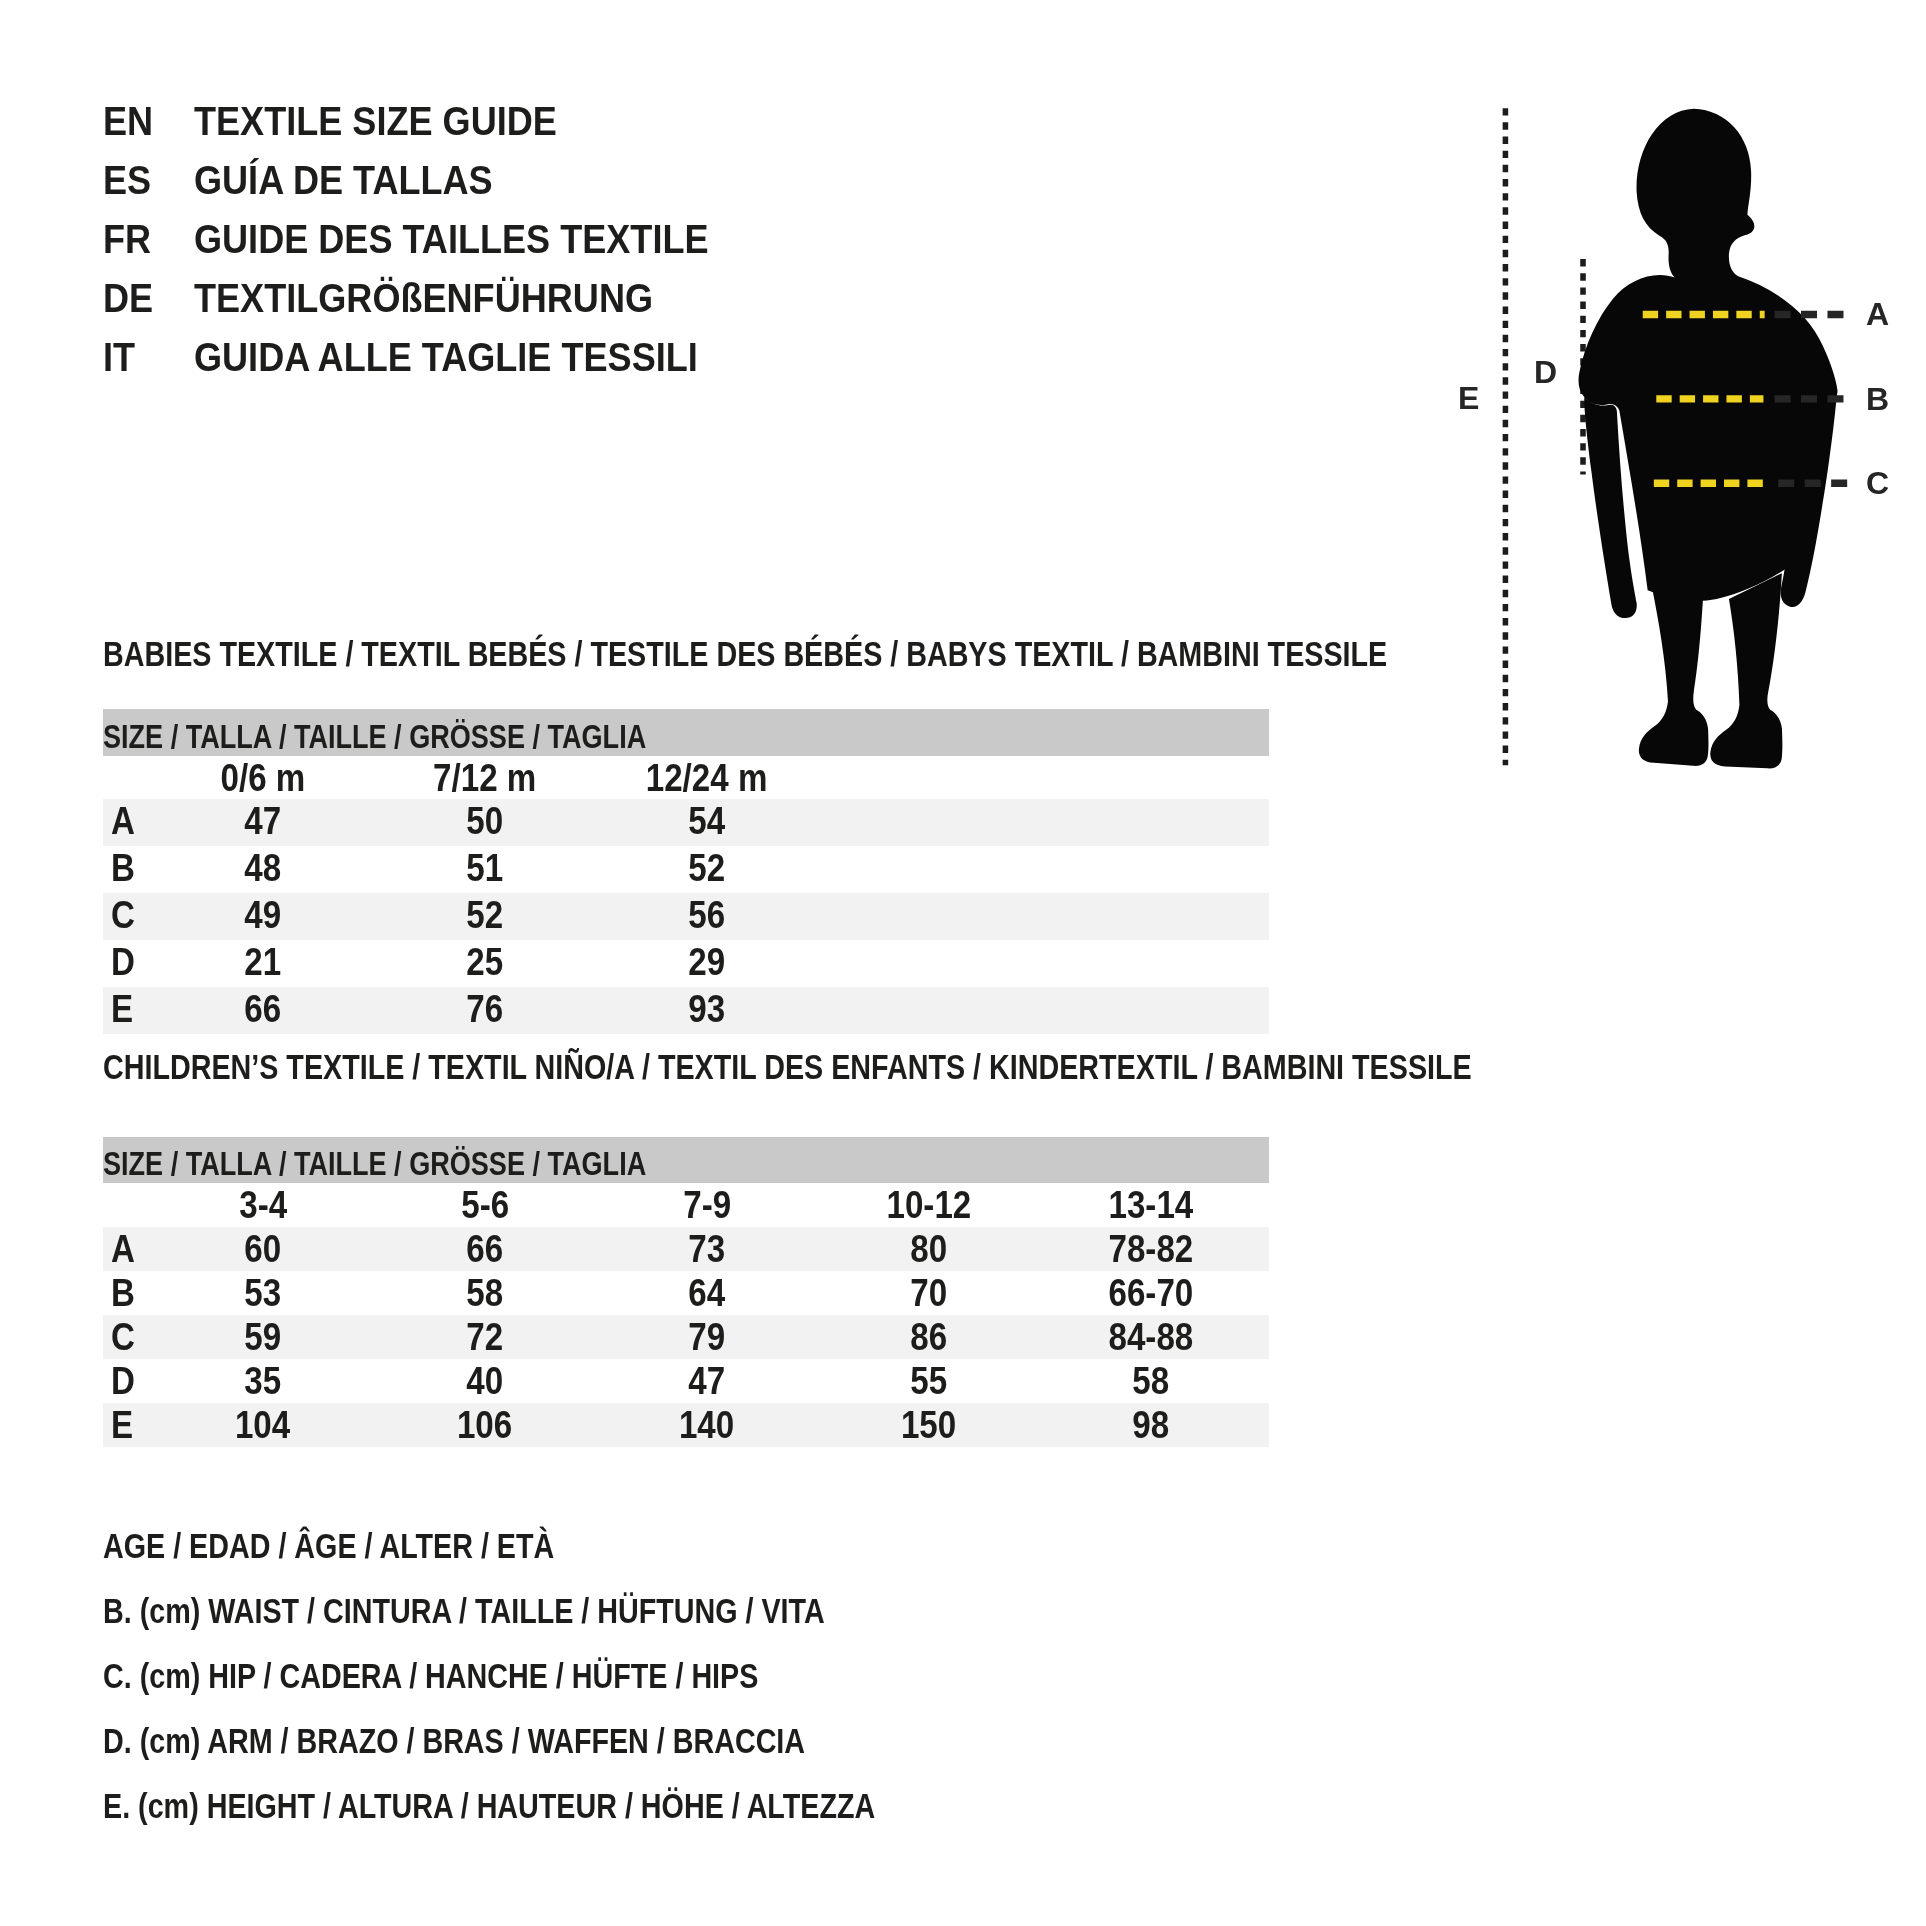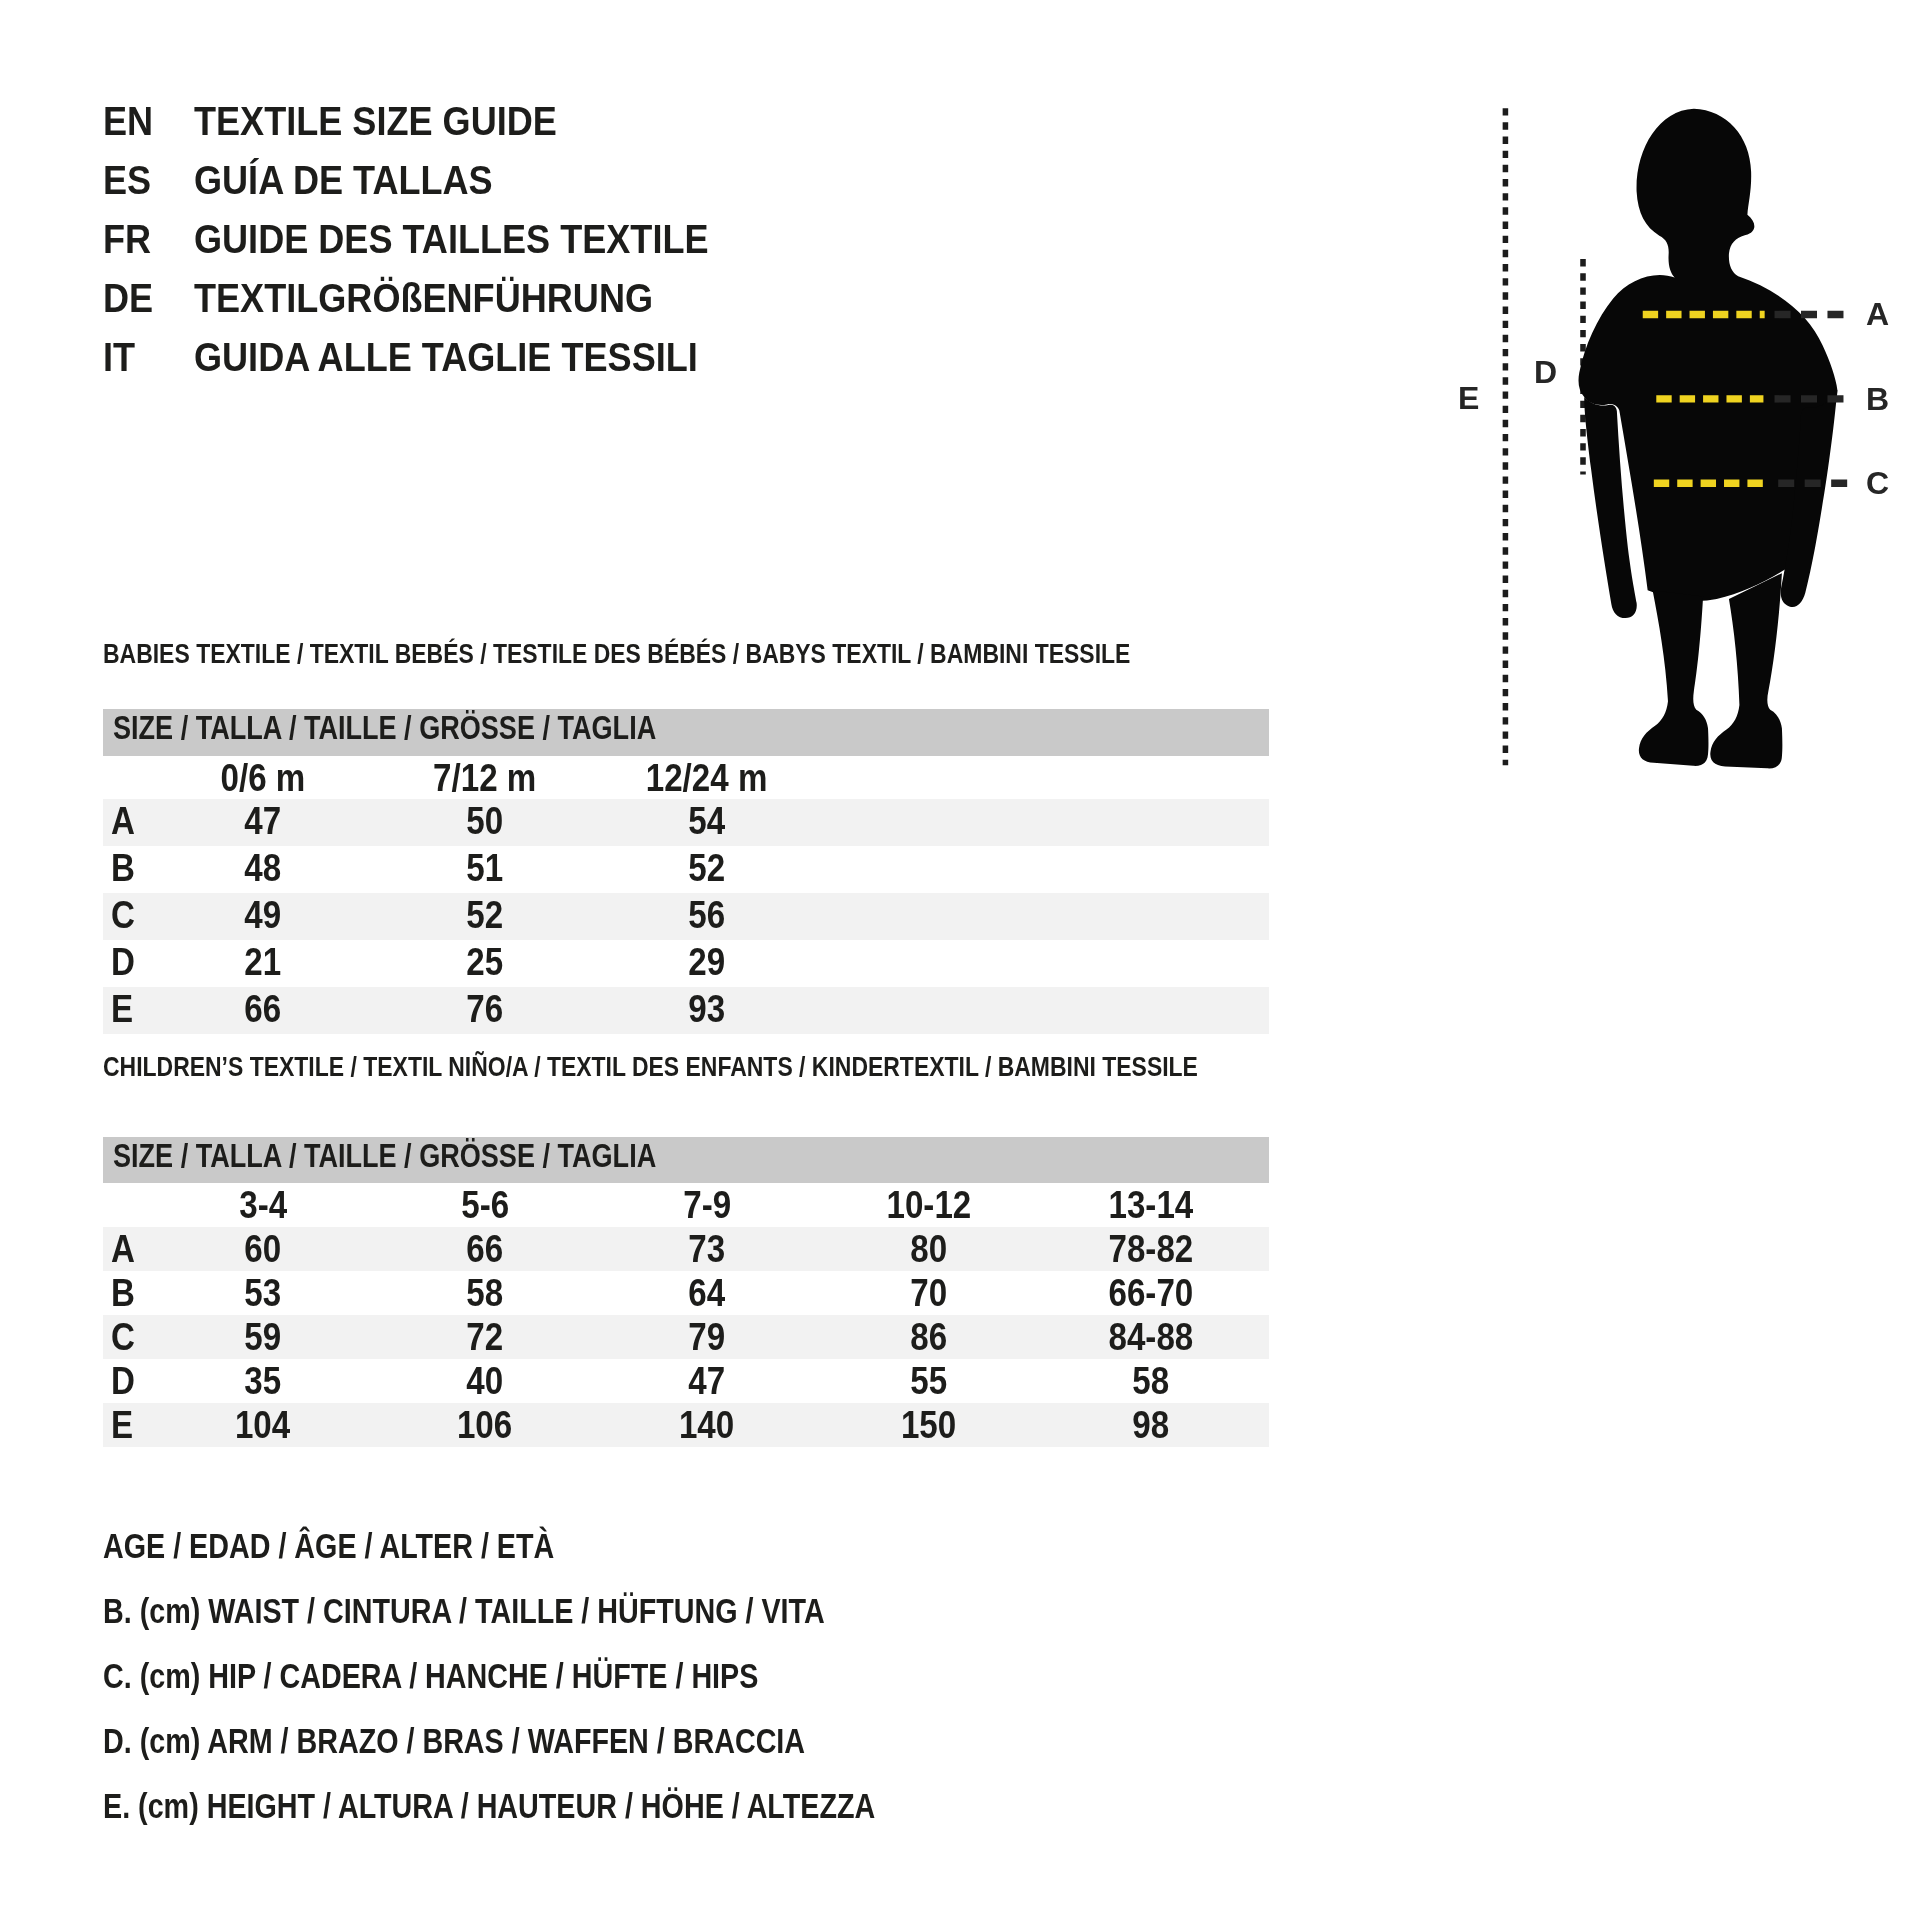--- a/index.html
+++ b/index.html
@@ -14,25 +14,25 @@
   .cx{display:inline-block;transform:scaleX(.82);transform-origin:0 50%;white-space:nowrap;}
   .cx88{display:inline-block;transform:scaleX(.88);transform-origin:0 50%;white-space:nowrap;}
   .num{display:inline-block;transform:scaleX(.85);transform-origin:50% 50%;white-space:nowrap;}
 
   
   .lang-block{left:74px;top:92px;}
   .lang-row{display:flex;align-items:center;height:59px;font-size:41px;font-weight:bold;}
   .lang-code{width:91px;flex:0 0 91px;}
 
   
-  .section-heading{font-size:28px;font-weight:bold;line-height:38px;}
+  .section-heading{font-size:35px;font-weight:bold;line-height:38px;}
 
   
   .sizetable{width:1166px;}
-  .band{height:47px;background:#c9c9c9;display:flex;align-items:flex-start;padding-left:10px;box-sizing:border-box;
+  .band{height:47px;background:#c9c9c9;display:flex;align-items:flex-end;box-sizing:border-box;
         font-size:33px;font-weight:bold;}
   .t2 .band{height:46px;}
   .trow{display:flex;align-items:flex-start;height:47px;font-size:39px;font-weight:bold;}
   .t1 .trow.head{height:43px;}
   .t2 .trow{height:44px;}
   .t2 .trow.head{height:44px;}
   .trow.stripe{background:#f2f2f2;}
   .col-label{width:49px;flex:0 0 49px;padding-left:6.2px;box-sizing:border-box;}
   .col{width:222px;flex:0 0 222px;text-align:center;}
 

